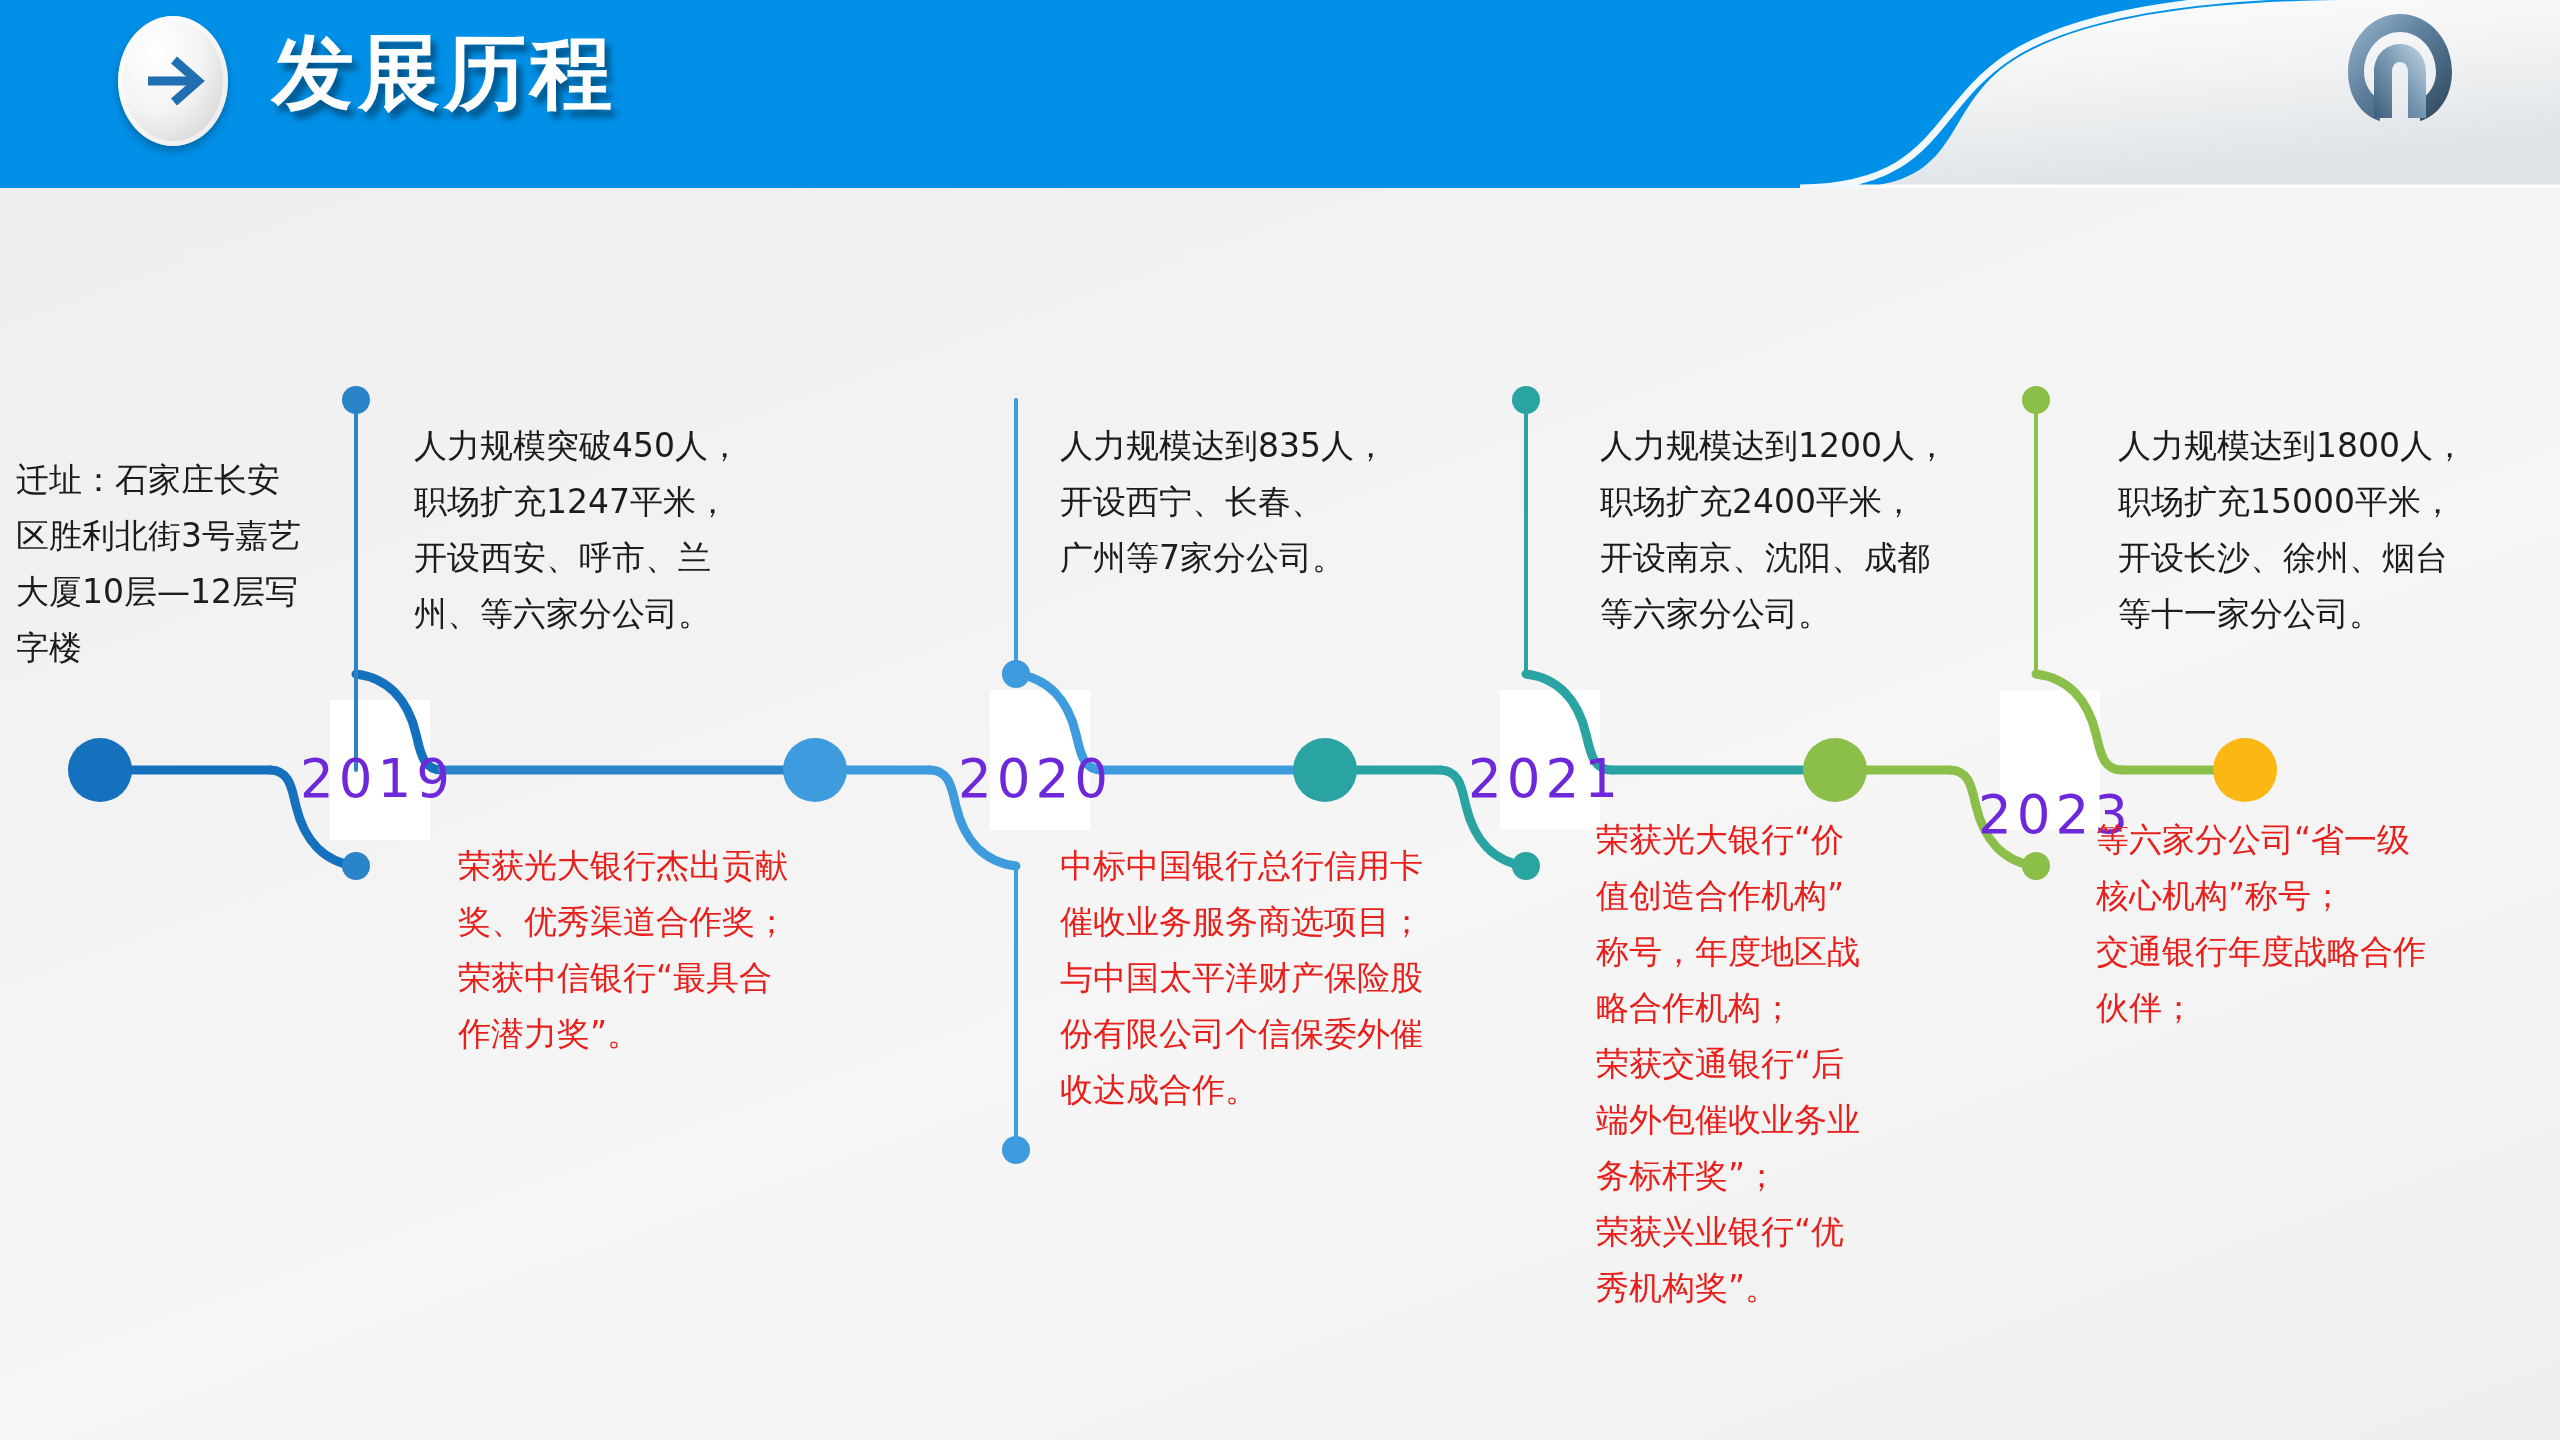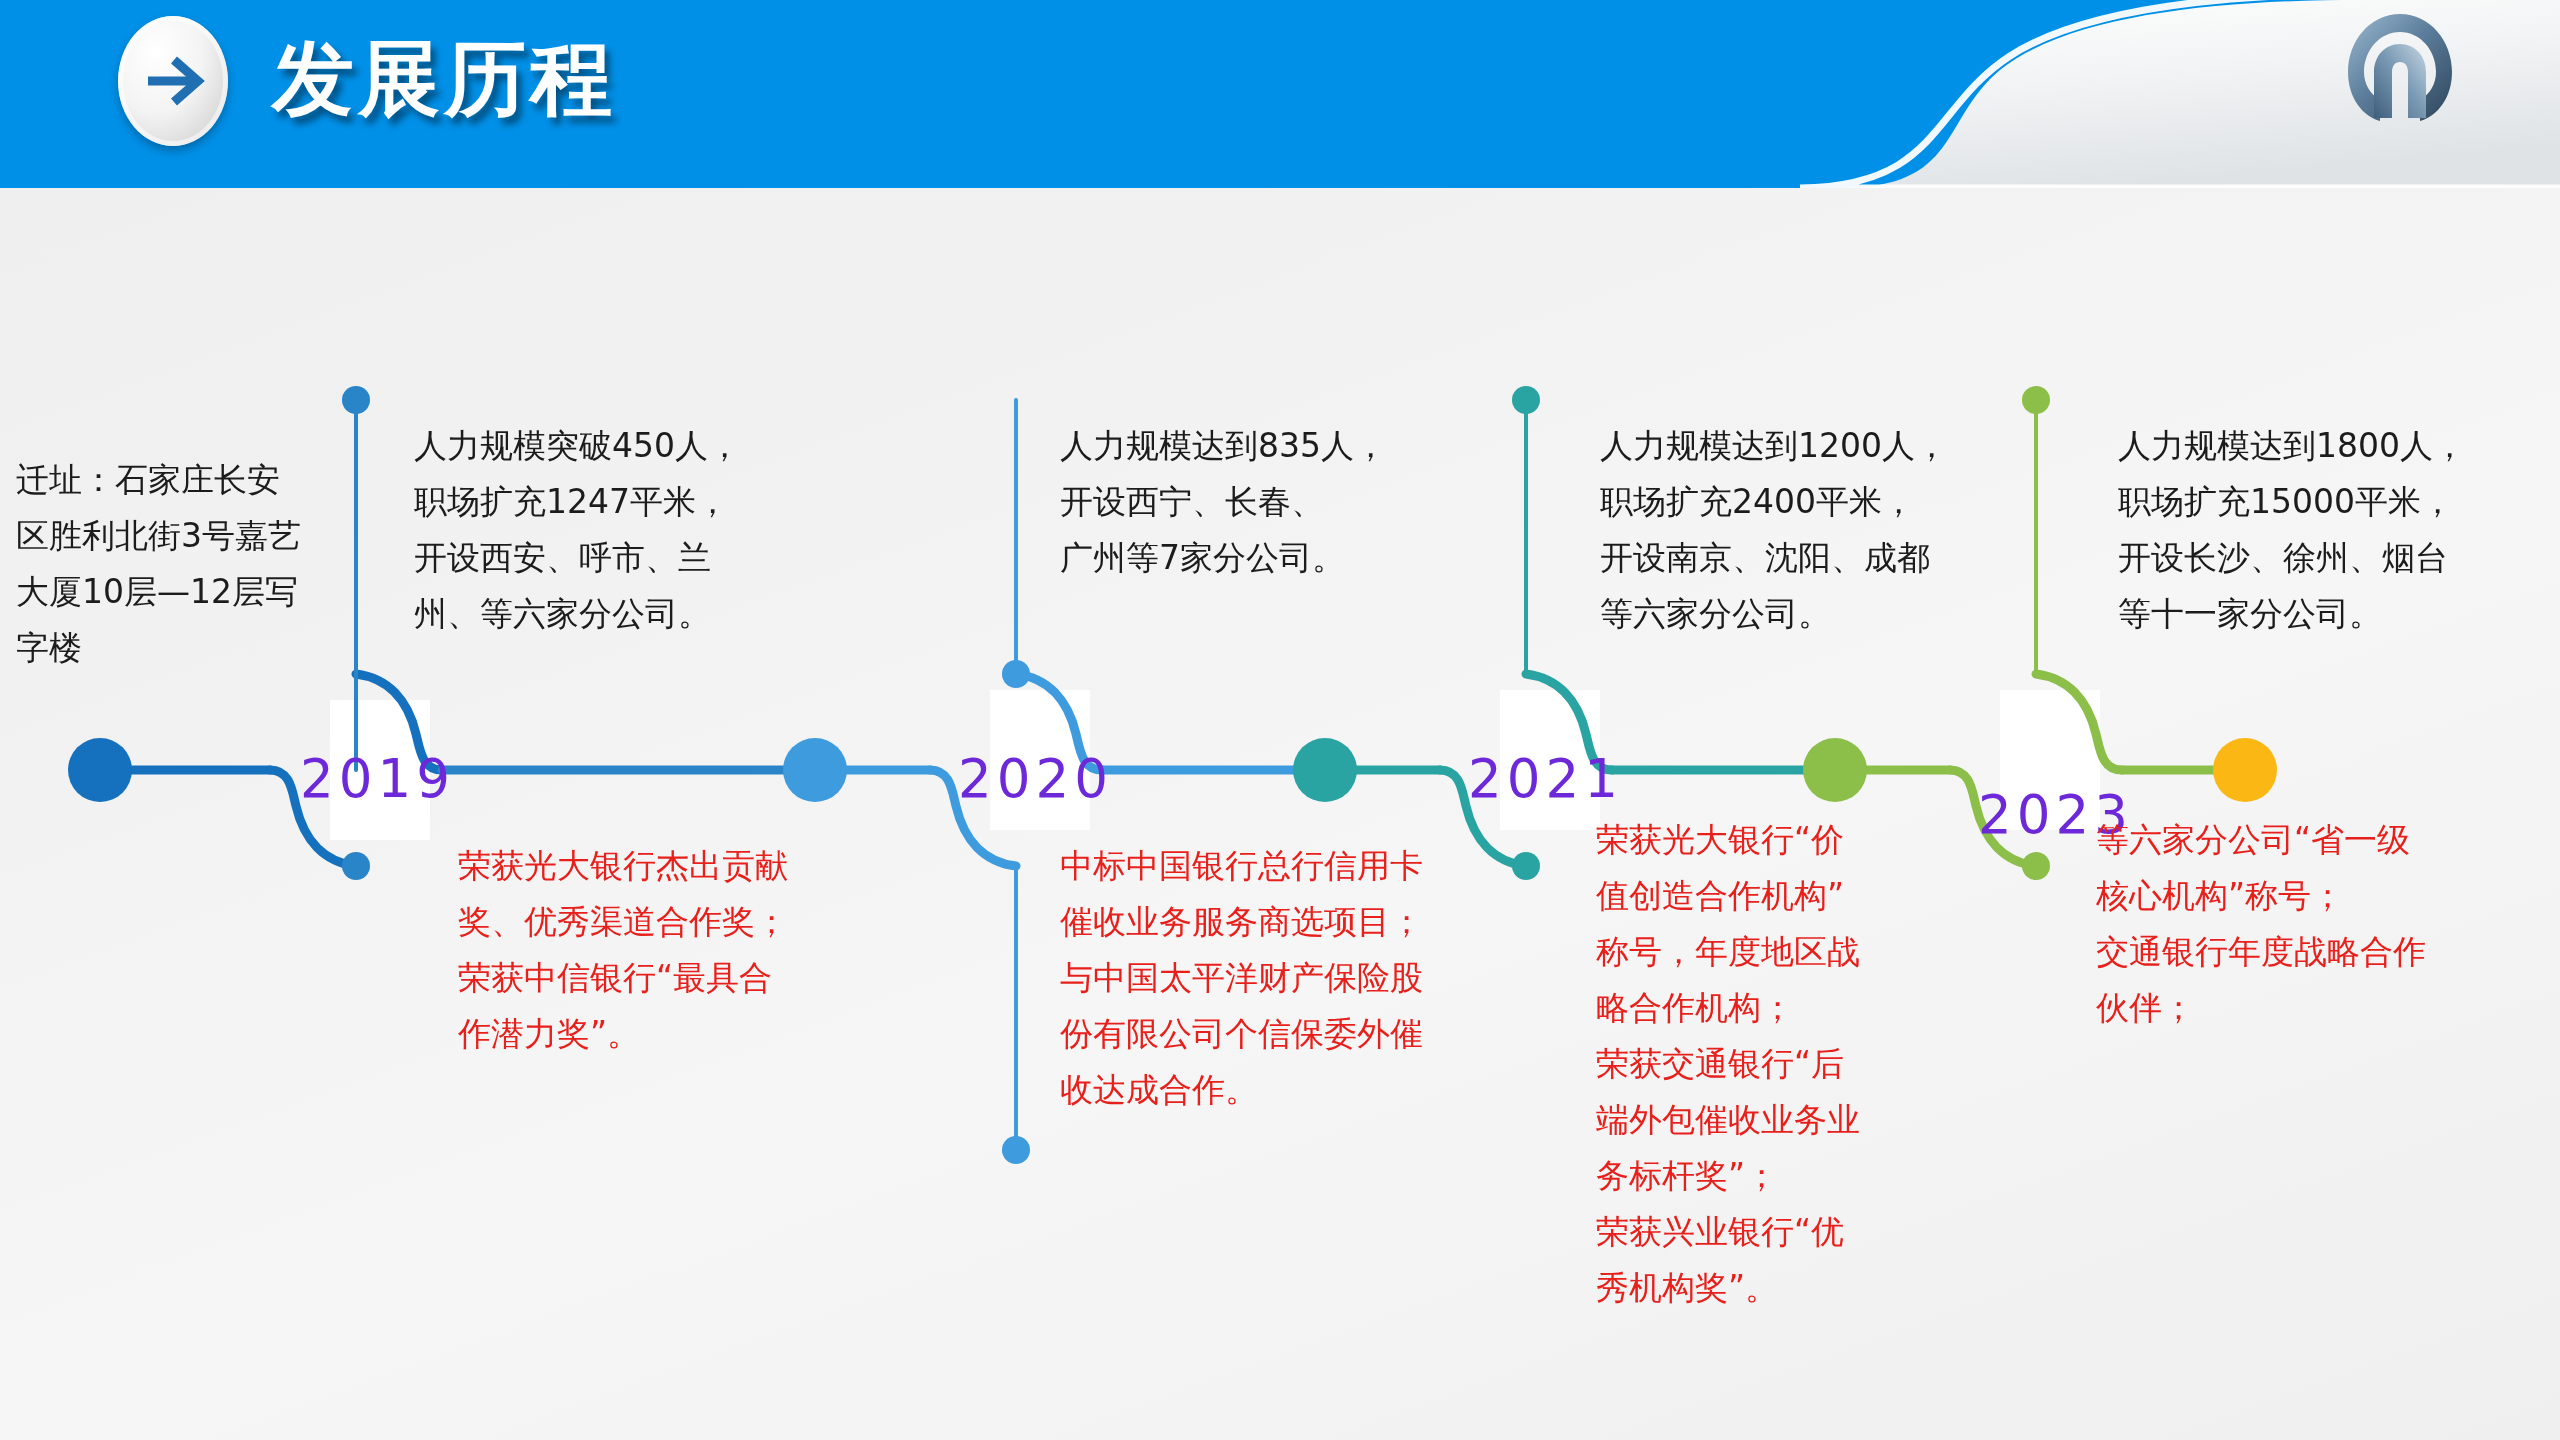--- a/index.html
+++ b/index.html
@@ -22,21 +22,21 @@
     background:radial-gradient(ellipse at 35% 28%, #ffffff 0%, #f4f4f4 45%, #d9d9d9 78%, #c9c9c9 100%);
     box-shadow:0 5px 10px rgba(0,0,0,.28), inset 0 0 0 5px rgba(255,255,255,.55);
     display:flex; align-items:center; justify-content:center;
   }
   #arrow-badge svg { display:block; }
   #header-title {
     position:absolute; left:272px; top:26px;
     font-size:82px; font-weight:bold; color:#ffffff;
     letter-spacing:4px; line-height:108px;
     text-shadow:5px 7px 7px rgba(0,0,0,.45);
-    font-family:Liberation Serif, serif;
+    font-family:Liberation Mono, monospace;
   }
 
   
   #logo-block { position:absolute; right:100px; top:8px; display:flex; align-items:center; gap:14px; }
   #logo-mark { width:120px; height:118px; }
   #logo-text { display:flex; flex-direction:column; align-items:center; }
   #logo-company {
     font-size:48px; font-weight:bold; color:#1a1a1a; letter-spacing:2px;
     font-family:"DejaVu Serif","Liberation Serif",serif; line-height:54px;
     white-space:nowrap;

